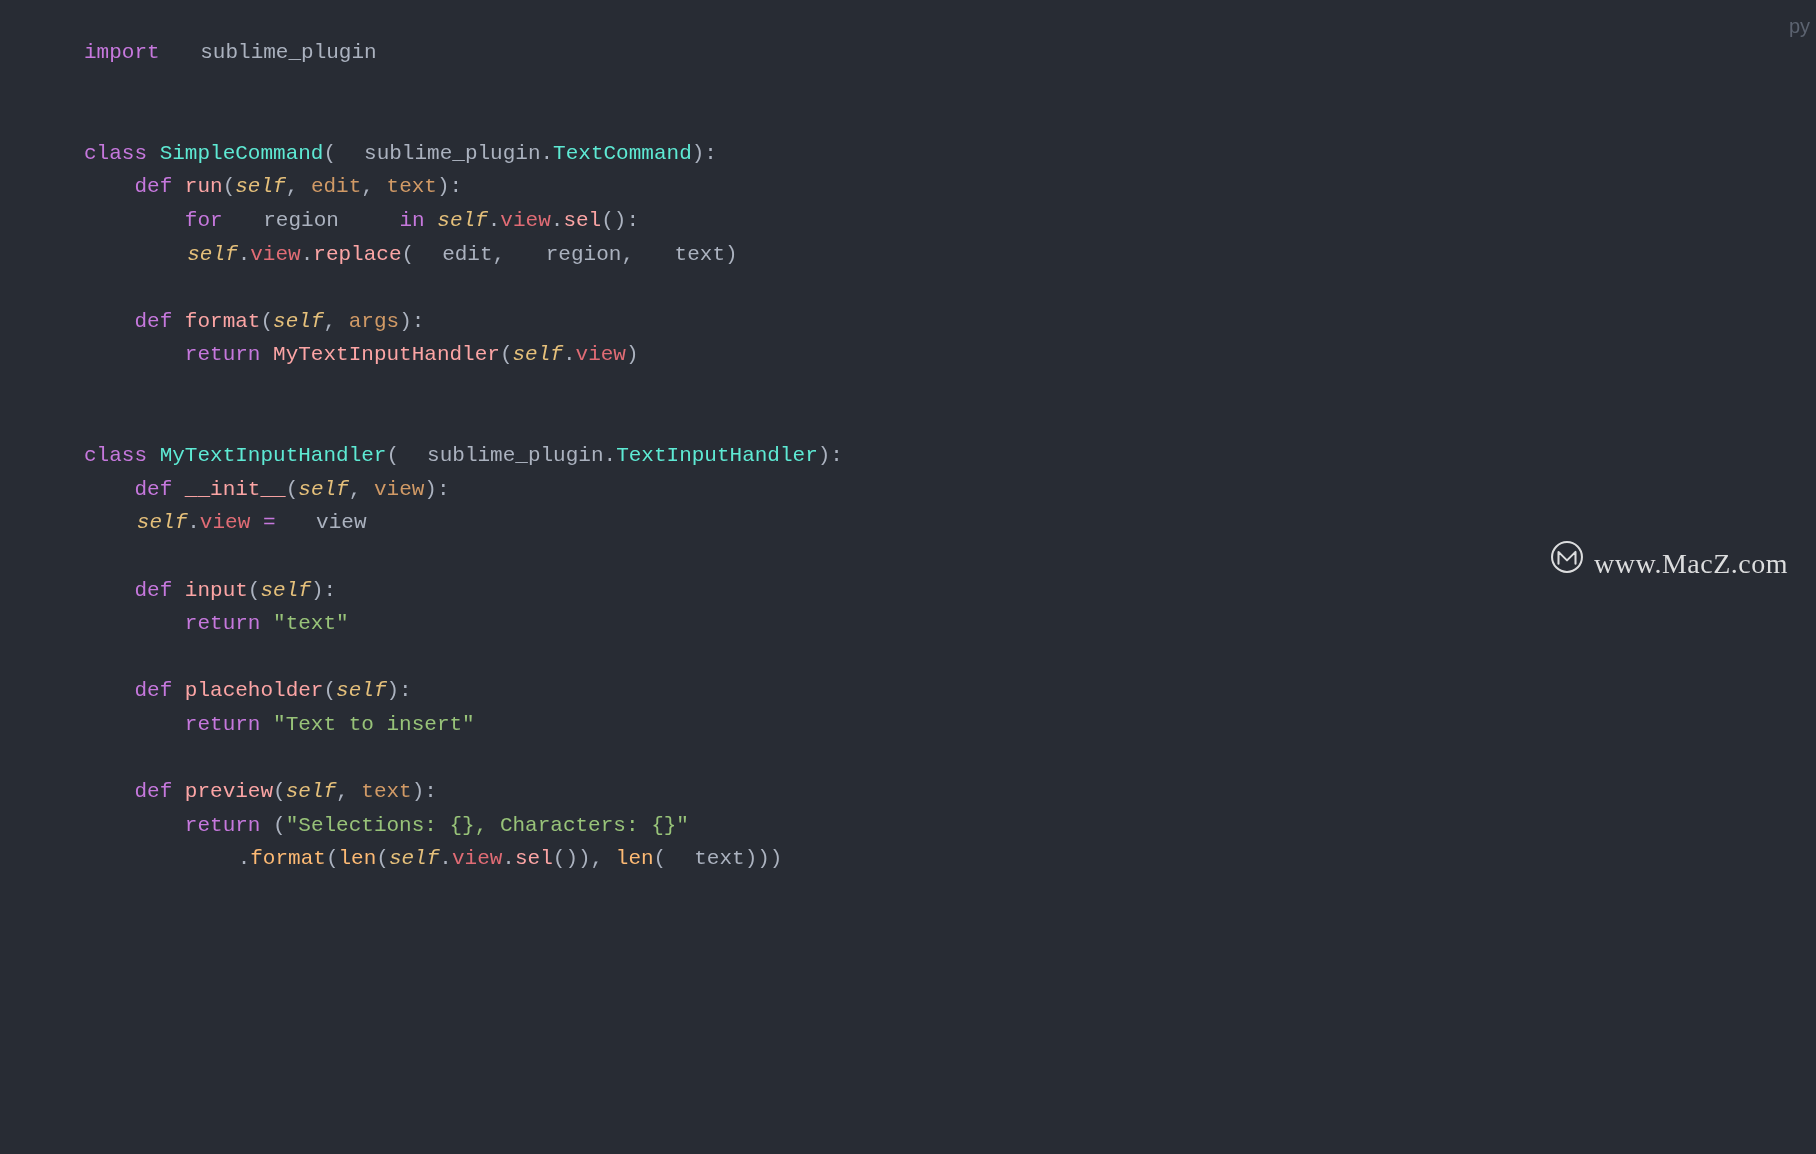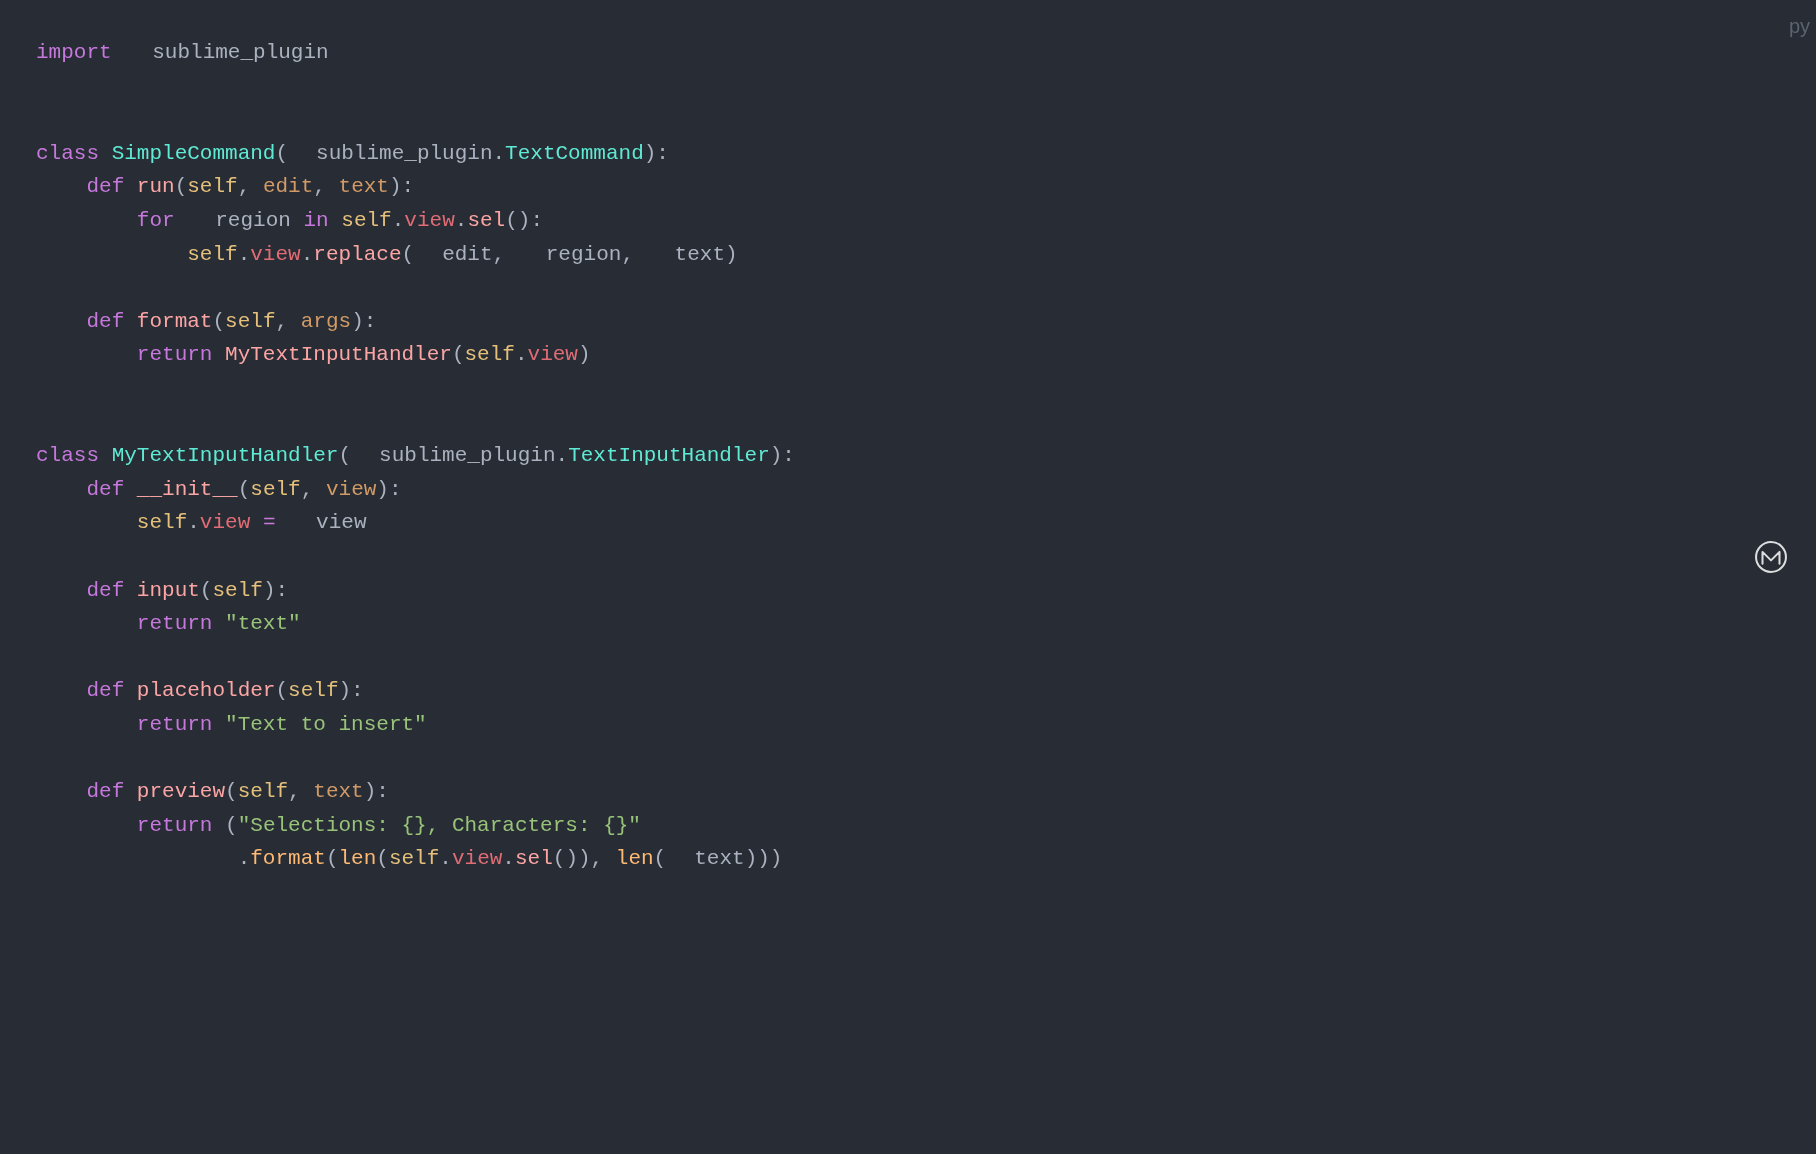--- a/index.html
+++ b/index.html
@@ -35,44 +35,45 @@
     letter-spacing: 0.5px;
   }
   .watermark svg {
     width: 34px;
     height: 34px;
   }
   .code {
     padding: 36px 36px 0 36px;
     white-space: pre;
   }
-  .kw   { color: #c678dd; }   
+  .kw   { color: #c678dd; margin-left: 48px; }   
   .nm   { color: #abb2bf; margin-left: 28px; }   
   .cls  { color: #5eead4; }   
   .fn   { color: #fca5a5; }   
-  .self { color: #e5c07b; }   
+  .self { color: #e5c07b; font-style: italic; }   
   .prm  { color: #d19a66; }   
   .op   { color: #c678dd; }   
   .str  { color: #98c379; }   
   .pn   { color: #abb2bf; }   
   .attr { color: #e06c75; }   
   .bi   { color: #fdba74; }   
 </style>
 </head>
 <body>
 
 <div class="lang-badge">py</div>
 
 <div class="watermark">
   <span>
     <svg viewBox="0 0 100 100" fill="none" stroke="#dcddde" stroke-width="6">
       <circle cx="50" cy="50" r="44"></circle>
       <path d="M25 70 L25 35 L50 60 L75 35 L75 70" stroke-linejoin="round" stroke-linecap="round"></path>
     </svg>
   </span>
+  <span>www.MacZ.com</span>
 </div>
 
 <div class="code"><span class="kw">import</span> <span class="nm">sublime_plugin</span>
 
 
 <span class="kw">class</span> <span class="cls">SimpleCommand</span><span class="pn">(</span><span class="nm">sublime_plugin</span><span class="pn">.</span><span class="cls">TextCommand</span><span class="pn">):</span>
     <span class="kw">def</span> <span class="fn">run</span><span class="pn">(</span><span class="self">self</span><span class="pn">, </span><span class="prm">edit</span><span class="pn">, </span><span class="prm">text</span><span class="pn">):</span>
         <span class="kw">for</span> <span class="nm">region</span> <span class="kw">in</span> <span class="self">self</span><span class="pn">.</span><span class="attr">view</span><span class="pn">.</span><span class="fn">sel</span><span class="pn">():</span>
             <span class="self">self</span><span class="pn">.</span><span class="attr">view</span><span class="pn">.</span><span class="fn">replace</span><span class="pn">(</span><span class="nm">edit</span><span class="pn">, </span><span class="nm">region</span><span class="pn">, </span><span class="nm">text</span><span class="pn">)</span>
 

